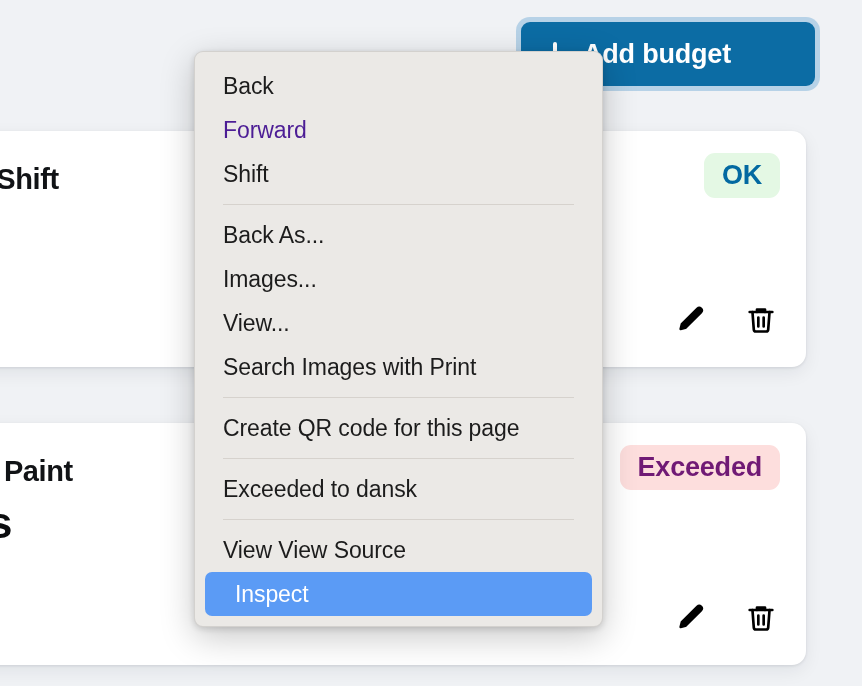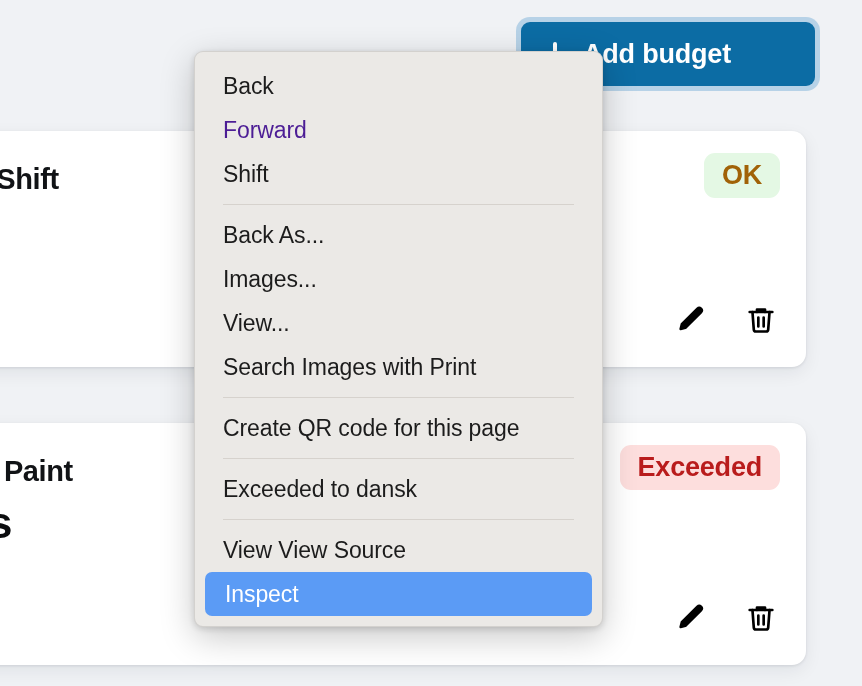--- a/index.html
+++ b/index.html
@@ -126,25 +126,25 @@
     border-radius: 11px;
     padding: 9px 18px;
     font-size: 27px;
     font-weight: bold;
     letter-spacing: -0.2px;
     line-height: 1;
     white-space: nowrap;
   }
   .badge-ok {
     background: #e4f8e4;
-    color: #a16207;
+    color: #0369a1;
   }
   .badge-exceeded {
     background: #fddedd;
-    color: #b91c1c;
+    color: #701a75;
   }
 
   .card-actions {
     position: absolute;
     right: 28px;
     bottom: 30px;
     display: flex;
     align-items: center;
     gap: 36px;
   }
@@ -188,21 +188,21 @@
     user-select: none;
     white-space: nowrap;
   }
   .menu-item.disabled {
     color: #4c1d95;
   }
   .menu-item.selected {
     background: #5b9bf5;
     color: #ffffff;
     margin: 0 10px;
-    padding-left: 20px;
+    padding-left: 30px;
     border-radius: 7px;
   }
   .menu-sep {
     height: 1px;
     background: #d6d2cd;
     margin: 8px 28px 8px 28px;
   }
 </style>
 </head>
 <body>

